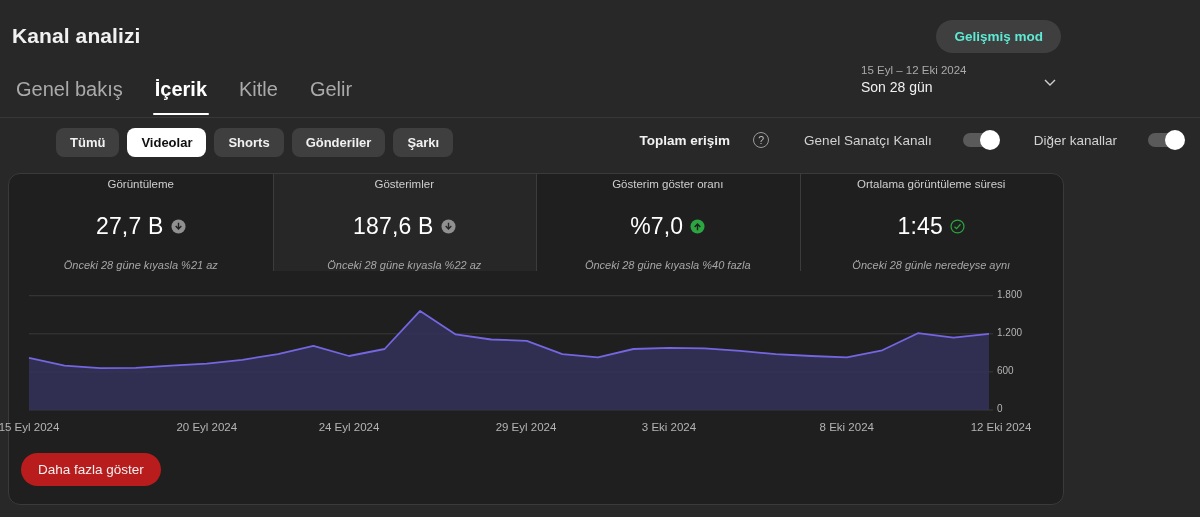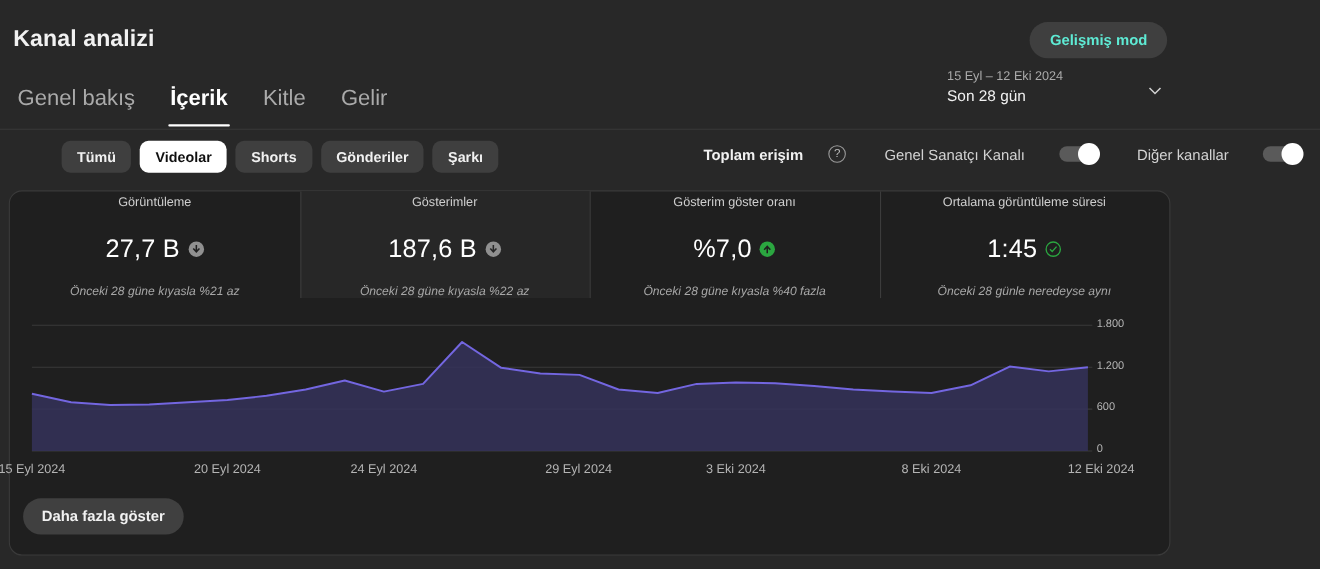--- a/index.html
+++ b/index.html
@@ -115,23 +115,23 @@
   
   .chart-area { position: relative; height: 175px; }
   .chart-svg { position: absolute; left: 0; top: 0; }
   .y-labels { position: absolute; left: 988px; top: 0; width: 60px; }
   .y-lab { position: absolute; font-size: 10px; color: #b4b4b4; }
   .x-labels { position: absolute; left: 0; top: 150px; width: 100%; }
   .x-lab { position: absolute; font-size: 11.5px; color: #b4b4b4; white-space: nowrap; transform: translateX(-50%); }
 
   .show-more-wrap { position: absolute; left: 12px; bottom: 18px; }
   .show-more-btn {
-    background: #404040; color: #f1f1f1;
+    background: #b91c1c; color: #f1f1f1;
     border: none; border-radius: 18px;
-    padding: 9px 17px; font-size: 13.5px; font-weight: 700;
+    padding: 9px 17px; font-size: 13.5px; font-weight: 400;
     font-family: "Liberation Sans", sans-serif; cursor: pointer; white-space: nowrap;
   }
 </style>
 </head>
 <body>
 
 <div class="page">
 
   <div class="header">
     <div class="page-title">Kanal analizi</div>

